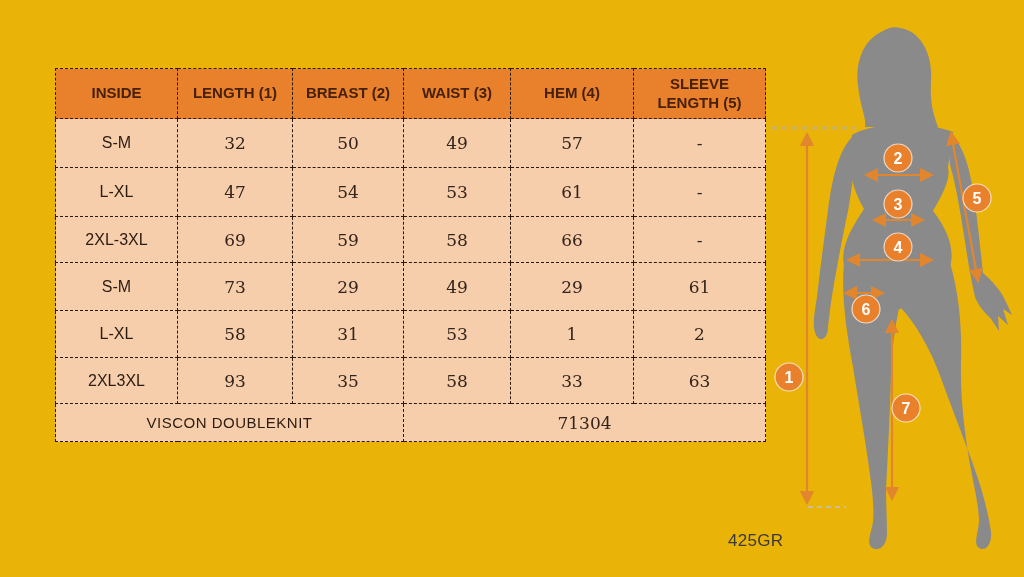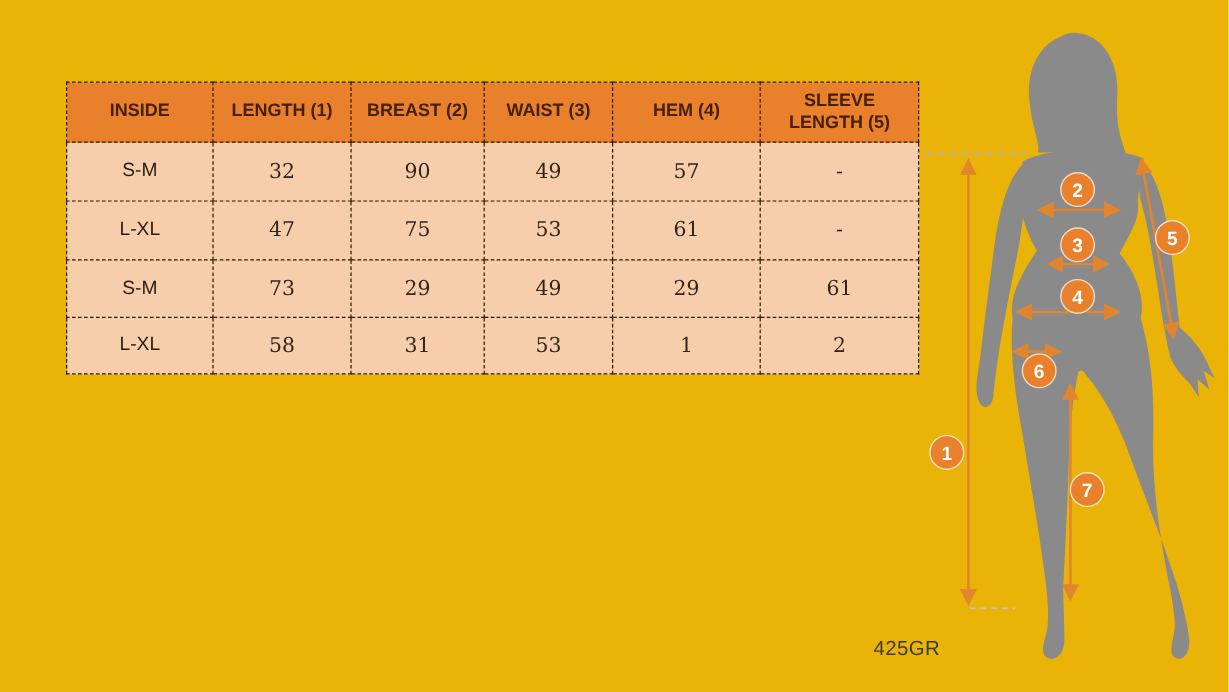--- a/index.html
+++ b/index.html
@@ -73,52 +73,72 @@
         <th class="hdr">LENGTH (1)</th>
         <th class="hdr">BREAST (2)</th>
         <th class="hdr">WAIST (3)</th>
         <th class="hdr">HEM (4)</th>
         <th class="hdr">SLEEVE LENGTH (5)</th>
       </tr>
 
       <tr class="r-d1">
         <td class="lbl">S-M</td>
         <td class="num">32</td>
-        <td class="num">90</td>
+        <td class="num">50</td>
         <td class="num">49</td>
         <td class="num">57</td>
         <td class="num">-</td>
       </tr>
       <tr class="r-d2">
         <td class="lbl">L-XL</td>
         <td class="num">47</td>
-        <td class="num">75</td>
+        <td class="num">54</td>
         <td class="num">53</td>
         <td class="num">61</td>
+        <td class="num">-</td>
+      </tr>
+      <tr class="r-d3">
+        <td class="lbl">2XL-3XL</td>
+        <td class="num">69</td>
+        <td class="num">59</td>
+        <td class="num">58</td>
+        <td class="num">66</td>
         <td class="num">-</td>
       </tr>
 
 
       <tr class="r-o1">
         <td class="lbl">S-M</td>
         <td class="num">73</td>
         <td class="num">29</td>
         <td class="num">49</td>
         <td class="num">29</td>
         <td class="num">61</td>
       </tr>
       <tr class="r-o2">
         <td class="lbl">L-XL</td>
         <td class="num">58</td>
         <td class="num">31</td>
         <td class="num">53</td>
         <td class="num">1</td>
         <td class="num">2</td>
       </tr>
-
+      <tr class="r-o3">
+        <td class="lbl">2XL3XL</td>
+        <td class="num">93</td>
+        <td class="num">35</td>
+        <td class="num">58</td>
+        <td class="num">33</td>
+        <td class="num">63</td>
+      </tr>
+
+      <tr class="r-f2">
+        <td class="lbl fabric-val" colspan="3" style="font-weight:normal">VISCON DOUBLEKNIT</td>
+        <td class="num" colspan="3">71304</td>
+      </tr>
     </tbody>
   </table>
 
   <div class="footnote">425GR</div>
 
   <svg class="figure-svg" width="254" height="550" viewBox="0 0 254 550">
     <defs>
       <marker id="ah" viewBox="0 0 10 10" refX="8.5" refY="5" markerWidth="6.5" markerHeight="6.5" orient="auto-start-reverse">
         <path d="M0,0 L10,5 L0,10 z" fill="#E2862E"></path>
       </marker>

